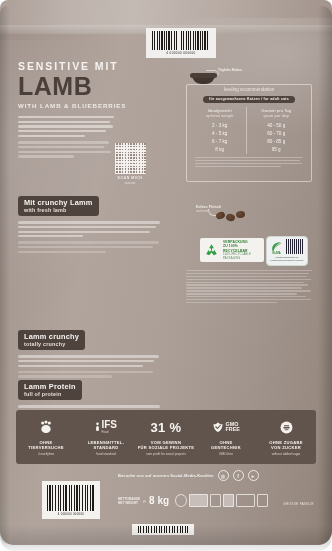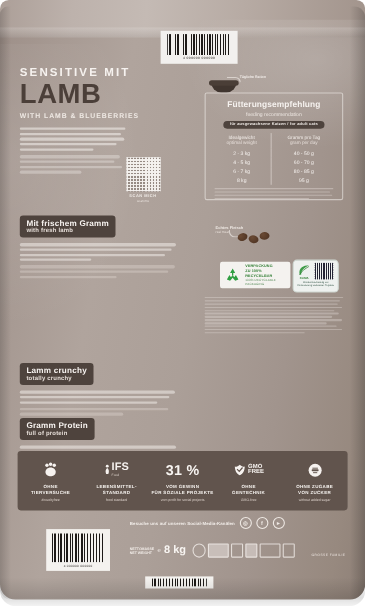--- a/index.html
+++ b/index.html
@@ -191,21 +191,21 @@
   </div>
 
   <div class="qr-wrap">
     <div class="qr"></div>
     <div class="qr-cap">SCAN MICH</div>
     <div class="qr-cap2">scan me</div>
   </div>
 
   <div class="feat" style="top:196px">
     <div class="tag">
-      <span class="tag-de">Mit frischem Gramm</span>
+      <span class="tag-de">Mit crunchy Lamm</span>
       <span class="tag-en">with fresh lamb</span>
     </div>
     <div class="body-lines">
       <div class="bl" style="width:100%"></div>
         <div class="bl" style="width:97%"></div>
       <div class="bl" style="width:93%"></div>
         <div class="bl" style="width:46%"></div>
       <div class="bl en" style="width:99%;margin-top:4px"></div>
         <div class="bl en" style="width:95%"></div>
       <div class="bl en" style="width:62%"></div>
@@ -222,41 +222,40 @@
       <div class="bl" style="width:99%"></div>
         <div class="bl" style="width:96%"></div>
       <div class="bl" style="width:88%"></div>
       <div class="bl en" style="width:95%;margin-top:4px"></div>
         <div class="bl en" style="width:66%"></div>
     </div>
   </div>
 
   <div class="feat" style="top:380px">
     <div class="tag">
-      <span class="tag-de">Gramm Protein</span>
+      <span class="tag-de">Lamm Protein</span>
       <span class="tag-en">full of protein</span>
     </div>
     <div class="body-lines">
       <div class="bl" style="width:100%"></div>
         <div class="bl" style="width:95%"></div>
       <div class="bl" style="width:70%"></div>
       <div class="bl en" style="width:96%;margin-top:3px"></div>
         <div class="bl en" style="width:55%"></div>
     </div>
   </div>
 
   <div class="bowl">
     <div class="bowl-b"></div>
       <div class="bowl-r"></div>
   </div>
   <div class="bowl-line"></div>
   <div class="bowl-lbl">Tägliche Ration</div>
 
   <div class="feed">
-    <div class="feed-t">Fütterungsempfehlung</div>
     <div class="feed-t2">feeding recommendation</div>
     <div class="feed-pill">
       <span>für ausgewachsene Katzen / for adult cats</span>
     </div>
     <table class="feed-tbl">
       <tbody>
           <tr>
         <th class="l">
           <span>Idealgewicht</span><span class="en">optimal weight</span>
         </th>

